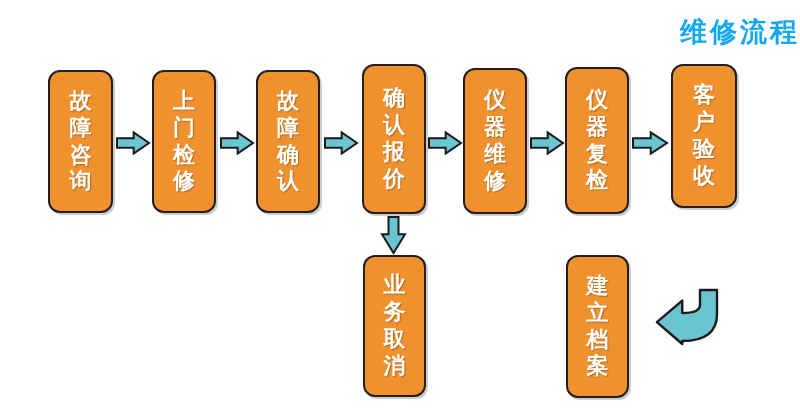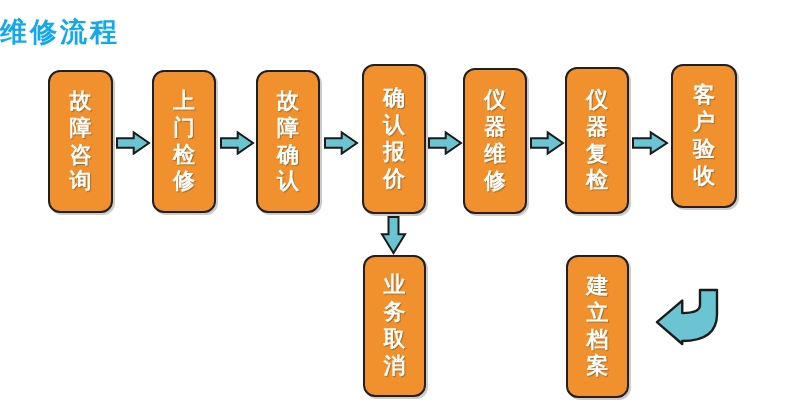--- a/index.html
+++ b/index.html
@@ -17,21 +17,21 @@
     background: #ffffff;
     overflow: hidden;
   }
 
   
   .title {
     position: absolute;
     left: 0;
     top: 14px;
     width: 800px;
-    text-align: left;
+    text-align: right;
     font-size: 27px;
     font-weight: bold;
     letter-spacing: 3px;
     color: #12a8f0;
     white-space: nowrap;
     user-select: none;
   }
 
   
   .node {

